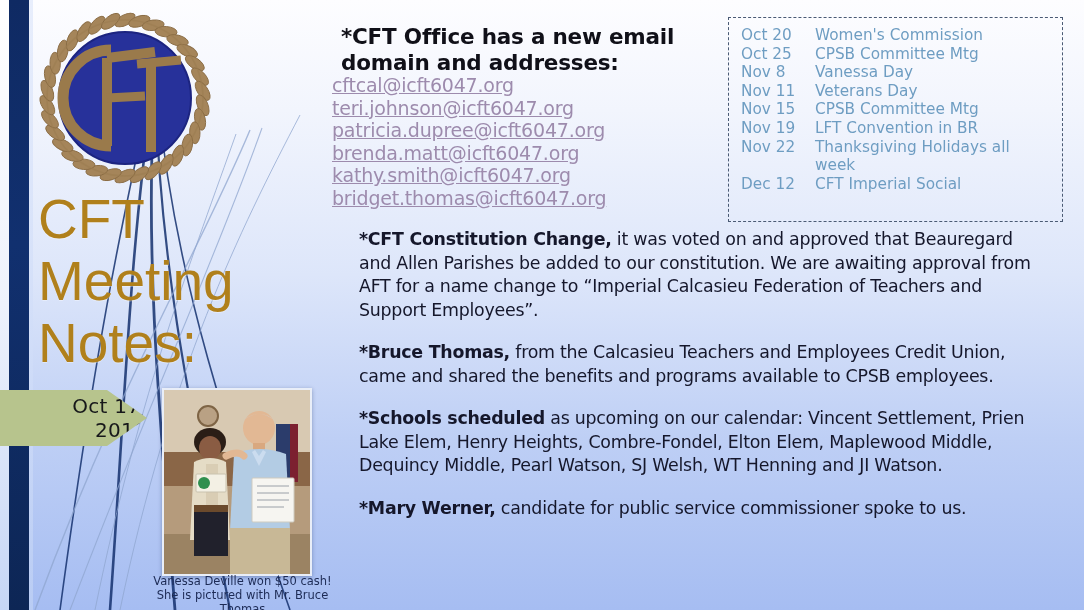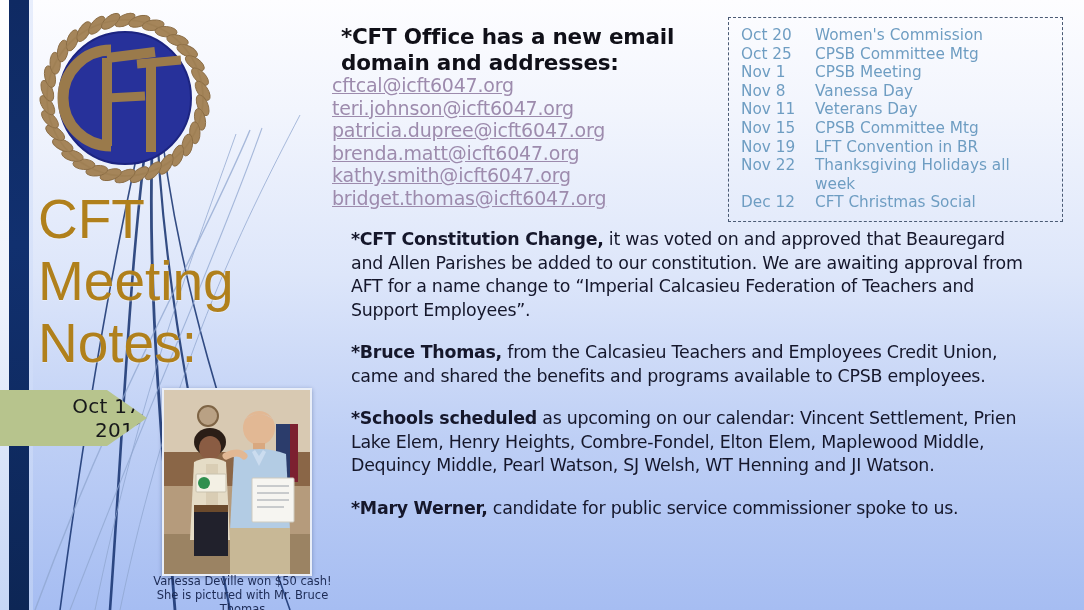--- a/index.html
+++ b/index.html
@@ -90,21 +90,21 @@
     color:#1a74be;font-weight:bold;font-size:19.5px;line-height:24px;
     font-family:"DejaVu Sans", sans-serif;margin-bottom:1px;
   }
   .date-row{display:flex;line-height:18.6px;font-size:15.3px;
     color:#6e9dc2;font-family:"DejaVu Sans", sans-serif;}
   .date-row .d{width:74px;flex:none;}
   .date-row .e{flex:1;}
 
   
   .body-col{
-    position:absolute;left:351px;top:228px;width:690px;
+    position:absolute;left:359px;top:228px;width:690px;
     color:#15172b;font-size:17.4px;line-height:23.5px;
     font-family:"DejaVu Sans", sans-serif;letter-spacing:-.25px;
   }
   .body-col p{margin:0 0 19px 0;}
   .body-col b{font-weight:bold;}
 </style>
 </head>
 <body>
 
 <div id="slide">
@@ -256,24 +256,20 @@
   <div class="dates-box">
     <div class="date-row">
         <span class="d">Oct 20</span>
         <span class="e">Women's Commission</span>
       </div>
     <div class="date-row">
         <span class="d">Oct 25</span>
         <span class="e">CPSB Committee Mtg</span>
       </div>
     <div class="date-row">
-        <span class="d">Nov 1</span>
-        <span class="e">CPSB Meeting</span>
-      </div>
-    <div class="date-row">
         <span class="d">Nov 8</span>
         <span class="e">Vanessa Day</span>
       </div>
     <div class="date-row">
         <span class="d">Nov 11</span>
         <span class="e">Veterans Day</span>
       </div>
     <div class="date-row">
         <span class="d">Nov 15</span>
         <span class="e">CPSB Committee Mtg</span>
@@ -281,21 +277,21 @@
     <div class="date-row">
         <span class="d">Nov 19</span>
         <span class="e">LFT Convention in BR</span>
       </div>
     <div class="date-row">
         <span class="d">Nov 22</span>
         <span class="e">Thanksgiving Holidays all week</span>
       </div>
     <div class="date-row">
         <span class="d">Dec 12</span>
-        <span class="e">CFT Christmas Social</span>
+        <span class="e">CFT Imperial Social</span>
       </div>
   </div>
 
   <div class="body-col">
     <p><b>*CFT Constitution Change,</b><span> it was voted on and approved that Beauregard and Allen Parishes be added to our constitution.  We are awaiting approval from AFT for a name change to “Imperial Calcasieu Federation of Teachers and Support Employees”.</span></p>
     <p><b>*Bruce Thomas,</b><span> from the Calcasieu Teachers and Employees Credit Union, came and shared the benefits and programs available to CPSB employees.</span></p>
     <p><b>*Schools scheduled</b><span> as upcoming on our calendar:  Vincent Settlement, Prien Lake Elem, Henry Heights, Combre-Fondel, Elton Elem, Maplewood Middle, Dequincy Middle, Pearl Watson, SJ Welsh, WT Henning and JI Watson.</span></p>
     <p><b>*Mary Werner,</b><span> candidate for public service commissioner spoke to us.</span></p>
   </div>
 

